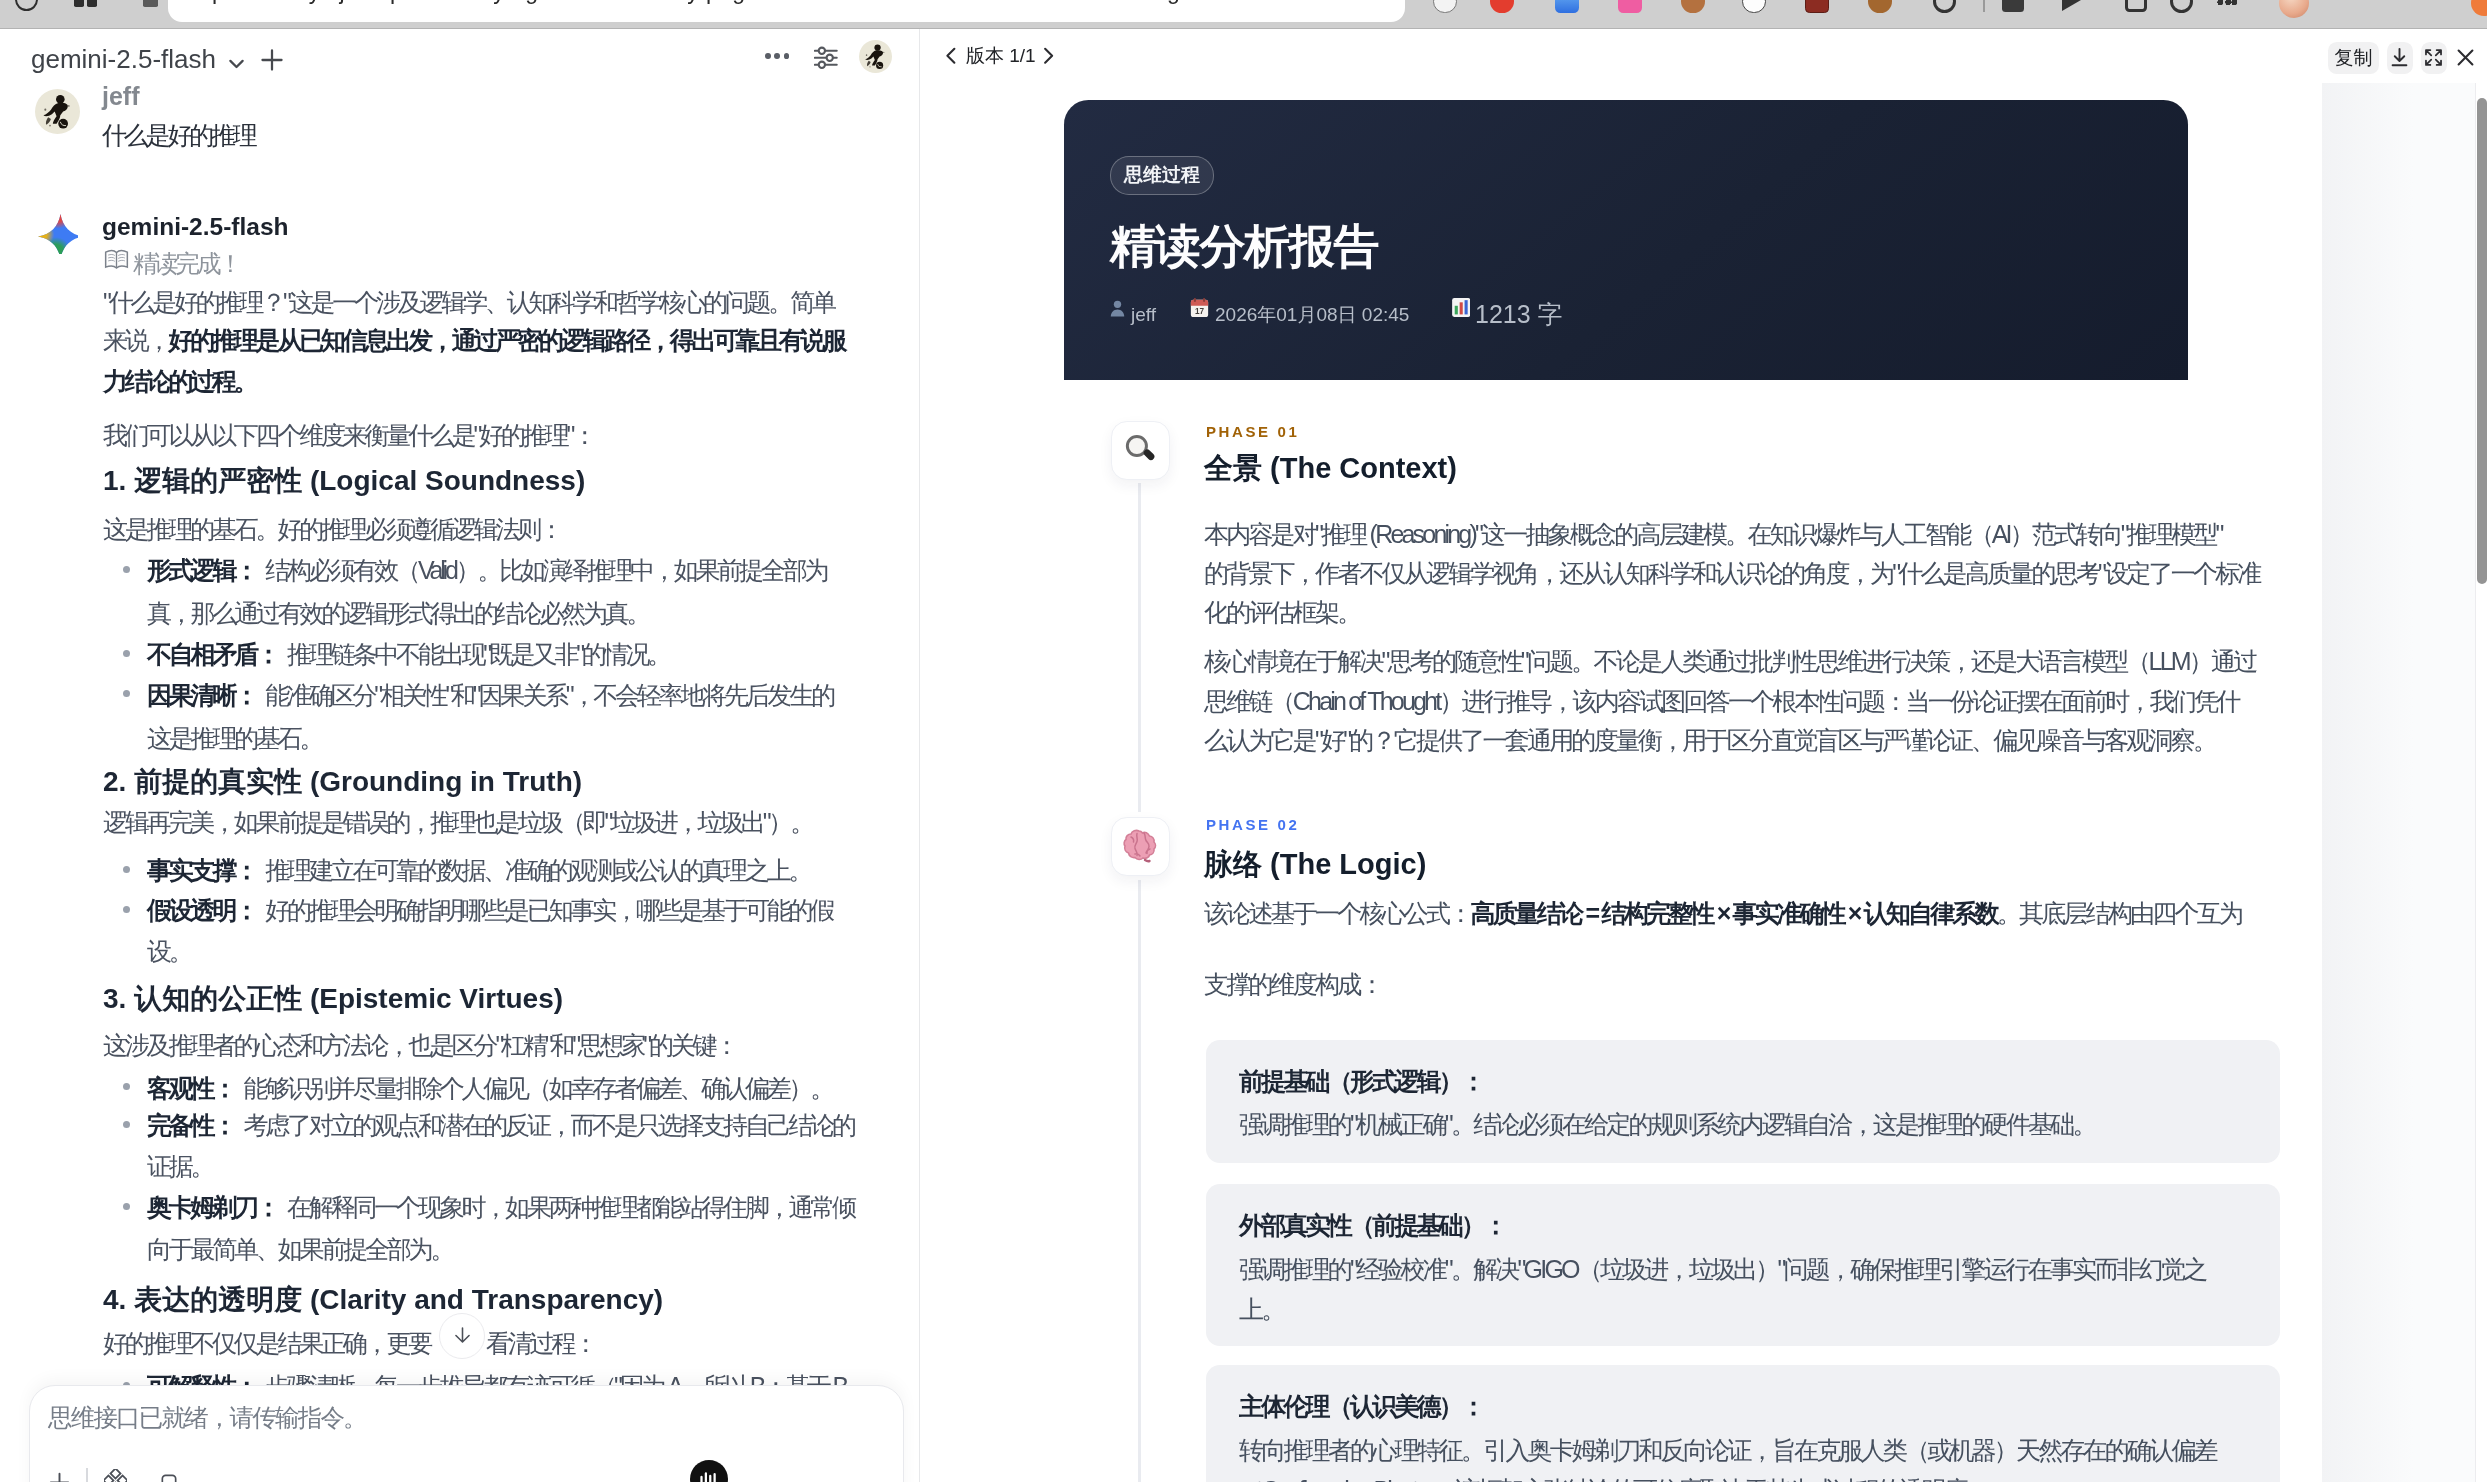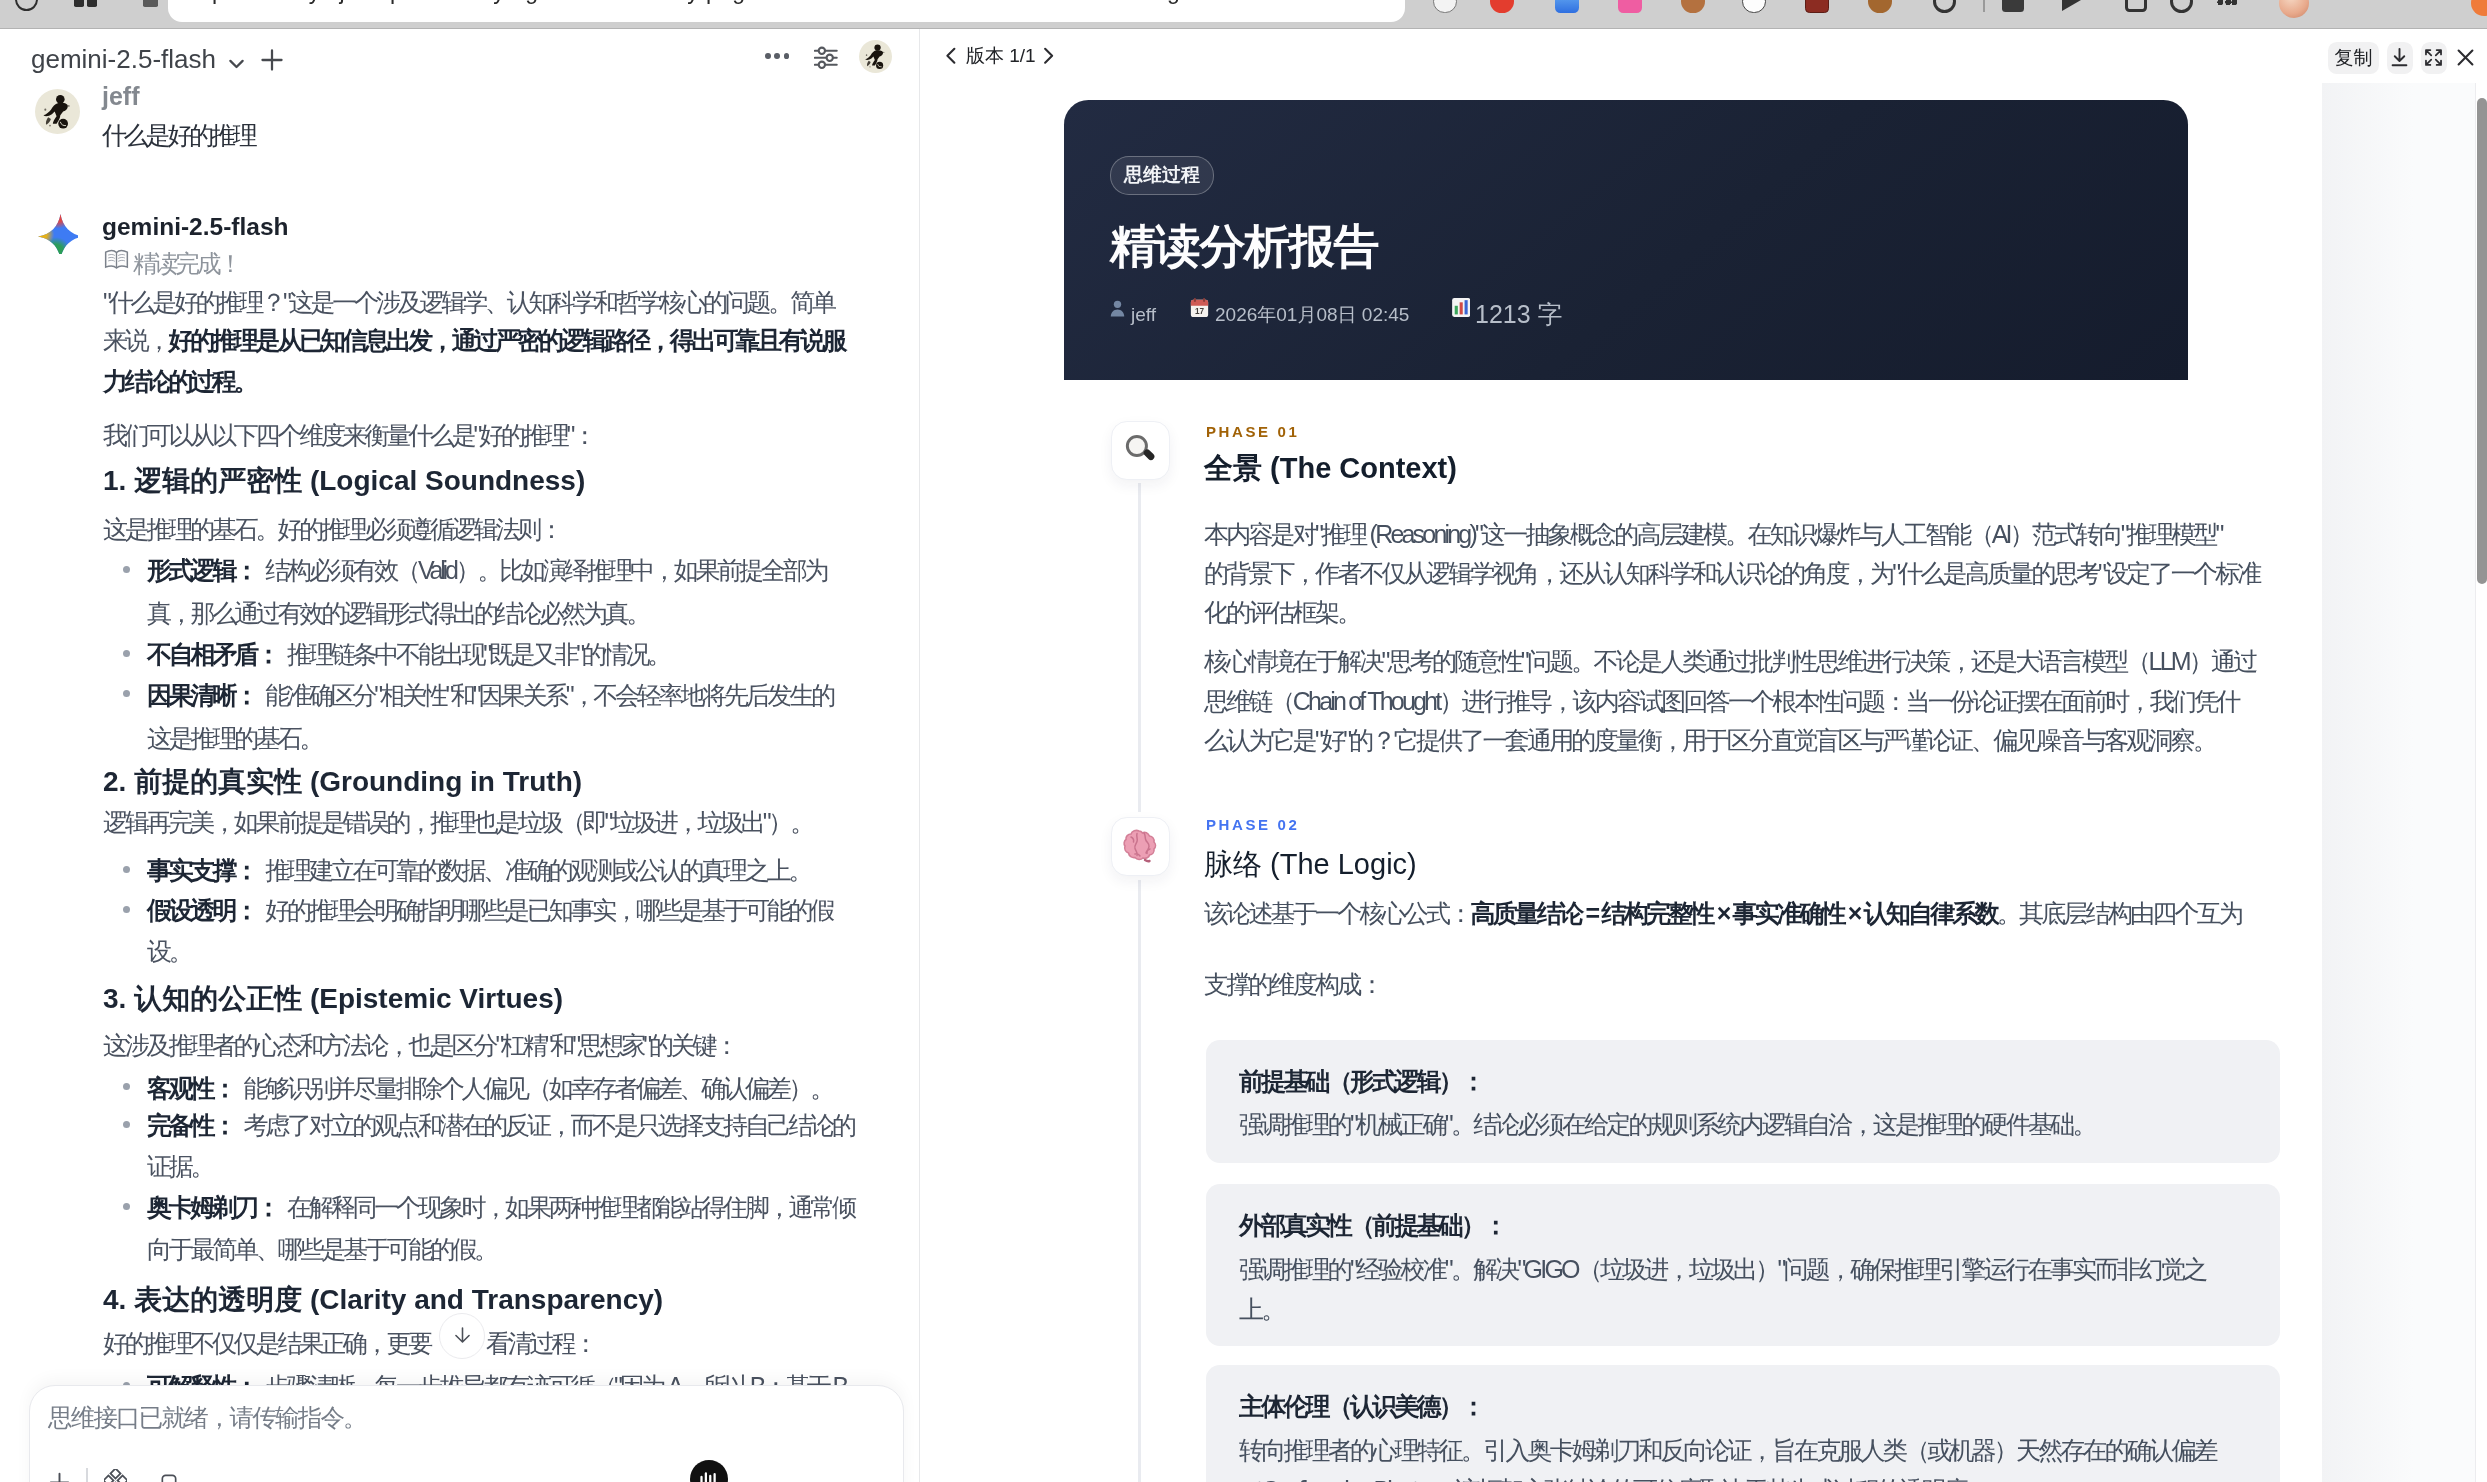--- a/index.html
+++ b/index.html
@@ -126,21 +126,21 @@
 
 <div class="h" style="left:103px;top:985px">3. 认知的公正性 (Epistemic Virtues)</div>
 <div class="t" style="left:103px;top:1033px">这涉及推理者的心态和方法论，也是区分"杠精"和"思想家"的关键：</div>
 <div class="dot" style="left:123px;top:1083px"></div>
 <div class="t" style="left:147px;top:1076px"><b>客观性：</b> 能够识别并尽量排除个人偏见（如幸存者偏差、确认偏差）。</div>
 <div class="dot" style="left:123px;top:1121px"></div>
 <div class="t" style="left:147px;top:1113px"><b>完备性：</b> 考虑了对立的观点和潜在的反证，而不是只选择支持自己结论的</div>
 <div class="t" style="left:147px;top:1154px">证据。</div>
 <div class="dot" style="left:123px;top:1203px"></div>
 <div class="t" style="left:147px;top:1195px"><b>奥卡姆剃刀：</b> 在解释同一个现象时，如果两种推理都能站得住脚，通常倾</div>
-<div class="t" style="left:147px;top:1237px">向于最简单、哪些是基于可能的假。</div>
+<div class="t" style="left:147px;top:1237px">向于最简单、如果前提全部为。</div>
 
 <div class="h" style="left:103px;top:1286px">4. 表达的透明度 (Clarity and Transparency)</div>
 <div class="t" style="left:103px;top:1331px">好的推理不仅仅是结果正确，更要<span style="display:inline-block;width:56px"></span>看清过程：</div>
 <div class="dot" style="left:123px;top:1382px"></div>
 <div class="t" style="left:147px;top:1374px"><b>可解释性：</b> 步骤清晰，每一步推导都有迹可循（"因为 A，所以 B；基于 B</div>
 
 <div class="abs" style="left:439px;top:1313px;width:46px;height:46px;border-radius:50%;background:#fff;border:0.9px solid #ebebee">
 <svg style="margin:11.4px 0 0 12.3px" width="21" height="21" viewBox="0 0 24 24" fill="none" stroke="#4c5058" stroke-width="1.8" stroke-linecap="round" stroke-linejoin="round">
       <path d="M12 3.5v16M4.5 12l7.5 7.5L19.5 12"></path>
     </svg>
@@ -239,21 +239,21 @@
 <div class="rt" style="left:1204px;top:728px">么认为它是"好"的？它提供了一套通用的度量衡，用于区分直觉盲区与严谨论证、偏见噪音与客观洞察。</div>
 
 <div class="abs" style="left:1111px;top:817px;width:59px;height:59px;background:#fff;border:1.8px solid #eef0f5;border-radius:15.8px;box-shadow:0 5.3px 14px rgba(30,40,60,.06)">
     <svg style="margin:11.4px 0 0 10.5px" width="37" height="34" viewBox="0 0 37 34">
       <path d="M16 2c-3-1.5-7 0-8 3-3 0-5.5 2.5-5 5.5-2 1.5-2.5 4.5-1 6.5-1 3 .5 6 3.5 7 .5 3 3.5 5 6.5 4.5 2 2.5 6 2.5 8 .5 3 1 6-.5 6.5-3 3-.5 5-3 4.5-6 2-2 2-5 0-7 .5-3-1.5-5.5-4.5-6C25 4 22 2.5 19.5 4 18.5 2.5 17 2 16 2z" fill="#ec9fb4" stroke="#d37f97" stroke-width="1.6"></path>
       <path d="M14 4.5c-1 3 1 5 0 8s-3 4-2 7 3 4 2 7M21 4c2 2.5.5 5 2 7.5s3.5 3 3 6-2.5 4-2 7M8 8c2 1 3 3 2.5 5M27 20c-2 .5-3.5 2-4 4M12 25c2-.5 4 .5 5 2" stroke="#c9738d" stroke-width="1.5" fill="none" stroke-linecap="round"></path>
       <path d="M22 31c1.5 1 3 1.5 4.5 1" stroke="#b5607a" stroke-width="2.4" fill="none" stroke-linecap="round"></path>
     </svg>
   </div>
 <div class="abs" style="left:1206px;top:817px;font-size:15px;line-height:15px;font-weight:700;letter-spacing:2.6px;color:#4474f1">PHASE 02</div>
-<div class="abs" style="left:1204px;top:850px;font-size:29px;line-height:29px;font-weight:400;color:#141e2c">脉络 (The Logic)</div>
+<div class="abs" style="left:1204px;top:850px;font-size:29px;line-height:29px;font-weight:700;color:#141e2c">脉络 (The Logic)</div>
 <div class="rt" style="left:1204px;top:901px">该论述基于一个核心公式：<b>高质量结论 = 结构完整性 × 事实准确性 × 认知自律系数</b>。其底层结构由四个互为</div>
 <div class="rt" style="left:1204px;top:972px">支撑的维度构成：</div>
 
 <div class="abs" style="left:1206px;top:1040px;width:1074px;height:123px;background:#f0f1f4;border-radius:14px"></div>
 <div class="rt" style="left:1239px;top:1069px"><b>前提基础（形式逻辑）：</b></div>
 <div class="rt" style="left:1239px;top:1112px">强调推理的"机械正确"。结论必须在给定的规则系统内逻辑自洽，这是推理的硬件基础。</div>
 
 <div class="abs" style="left:1206px;top:1184px;width:1074px;height:162px;background:#f0f1f4;border-radius:14px"></div>
 <div class="rt" style="left:1239px;top:1213px"><b>外部真实性（前提基础）：</b></div>
 <div class="rt" style="left:1239px;top:1257px">强调推理的"经验校准"。解决"GIGO（垃圾进，垃圾出）"问题，确保推理引擎运行在事实而非幻觉之</div>

